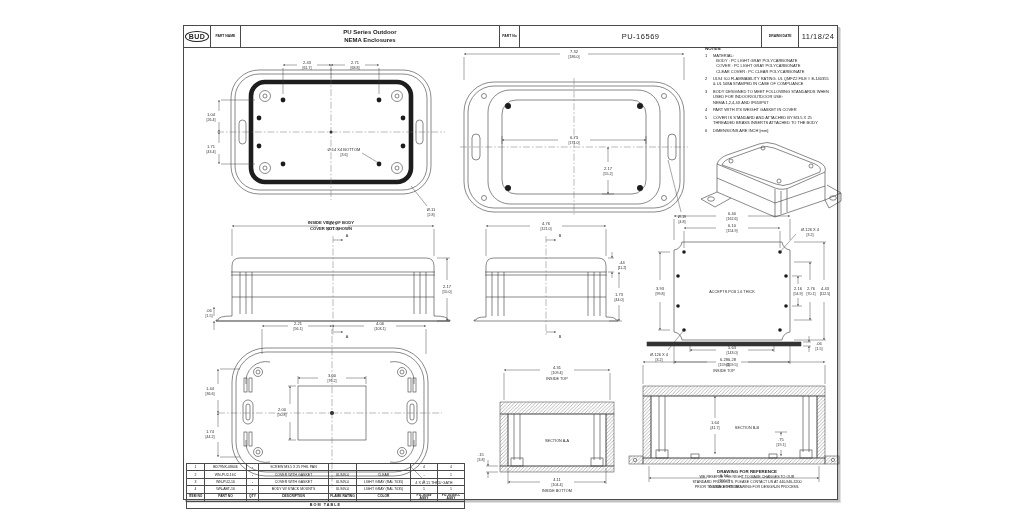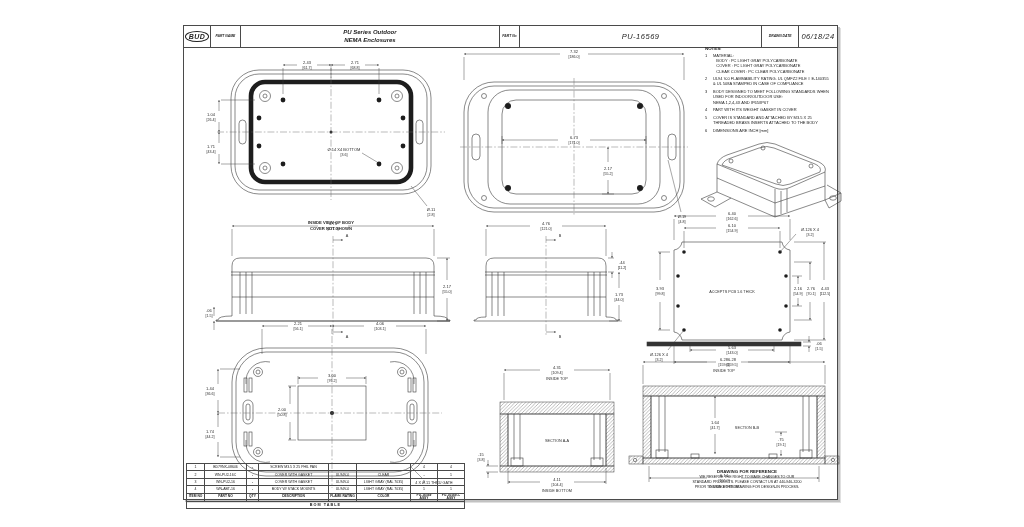--- a/index.html
+++ b/index.html
@@ -1,21 +1,21 @@
 <!DOCTYPE html>
 <html><head>
 <meta charset="utf-8">
 <style>
   html,body{margin:0;padding:0;background:#ffffff;font-family:"Liberation Sans",sans-serif;}
   #canvas{position:relative;width:1024px;height:527px;background:#fff;overflow:hidden;}
   #sheet{position:absolute;left:183px;top:25px;width:655px;height:475px;background:#fff;
          border:1px solid #4a4a4a;box-shadow:2px 2px 0 #c2c2c2,3px 3px 0 #e0e0e0;box-sizing:border-box;}
   
   #hdr{position:absolute;left:0;top:0;width:100%;height:22px;display:flex;border-bottom:1px solid #4a4a4a;box-sizing:border-box;}
-  #hdr .c{border-right:1px solid #4a4a4a;display:flex;align-items:center;justify-content:center;box-sizing:border-box;color:#222;font-style:italic;}
+  #hdr .c{border-right:1px solid #4a4a4a;display:flex;align-items:center;justify-content:center;box-sizing:border-box;color:#222;}
   #hdr .lbl{font-size:3.4px;line-height:1.2;text-align:center;font-weight:bold;}
   .logo-oval{border:1.2px solid #222;border-radius:50%;padding:1px 3px;font-size:7px;font-weight:bold;letter-spacing:.5px;color:#222;}
   .title-2l{font-size:6px;line-height:1.25;text-align:center;font-weight:bold;color:#222;white-space:pre-line;}
   .bigtxt{font-size:7.5px;color:#222;letter-spacing:.5px;}
   
   .vw{position:absolute;}
   svg{overflow:visible;}
   .ln{stroke:#3a3a3a;stroke-width:.6;fill:none;}
   .thk{stroke:#1d1d1d;stroke-width:4.6;fill:none;}
   .cl{stroke:#666;stroke-width:.45;fill:none;stroke-dasharray:7 2 1.6 2;}
@@ -70,21 +70,21 @@
     <div class="c" style="width:260px">
       <span class="title-2l">PU Series Outdoor
 NEMA Enclosures</span>
     </div>
     <div class="c lbl" style="width:20px">PART No</div>
     <div class="c" style="width:243px">
       <span class="bigtxt">PU-16569</span>
     </div>
     <div class="c lbl" style="width:37px">DRAWN DATE</div>
     <div class="c" style="width:38px;border-right:none">
-      <span class="bigtxt">06/18/24</span>
+      <span class="bigtxt">11/18/24</span>
     </div>
   </div>
 
   <svg class="vw" style="left:15px;top:30px" width="265" height="180">
     <g class="ln">
       <rect x="32" y="14" width="200" height="124" rx="28"></rect>
       <rect x="36" y="18" width="192" height="116" rx="24"></rect>
       <rect x="40" y="64" width="7" height="24" rx="3.5"></rect>
       <rect x="217" y="64" width="7" height="24" rx="3.5"></rect>
       <rect class="thk" x="52" y="26" width="160" height="100" rx="14"></rect>

